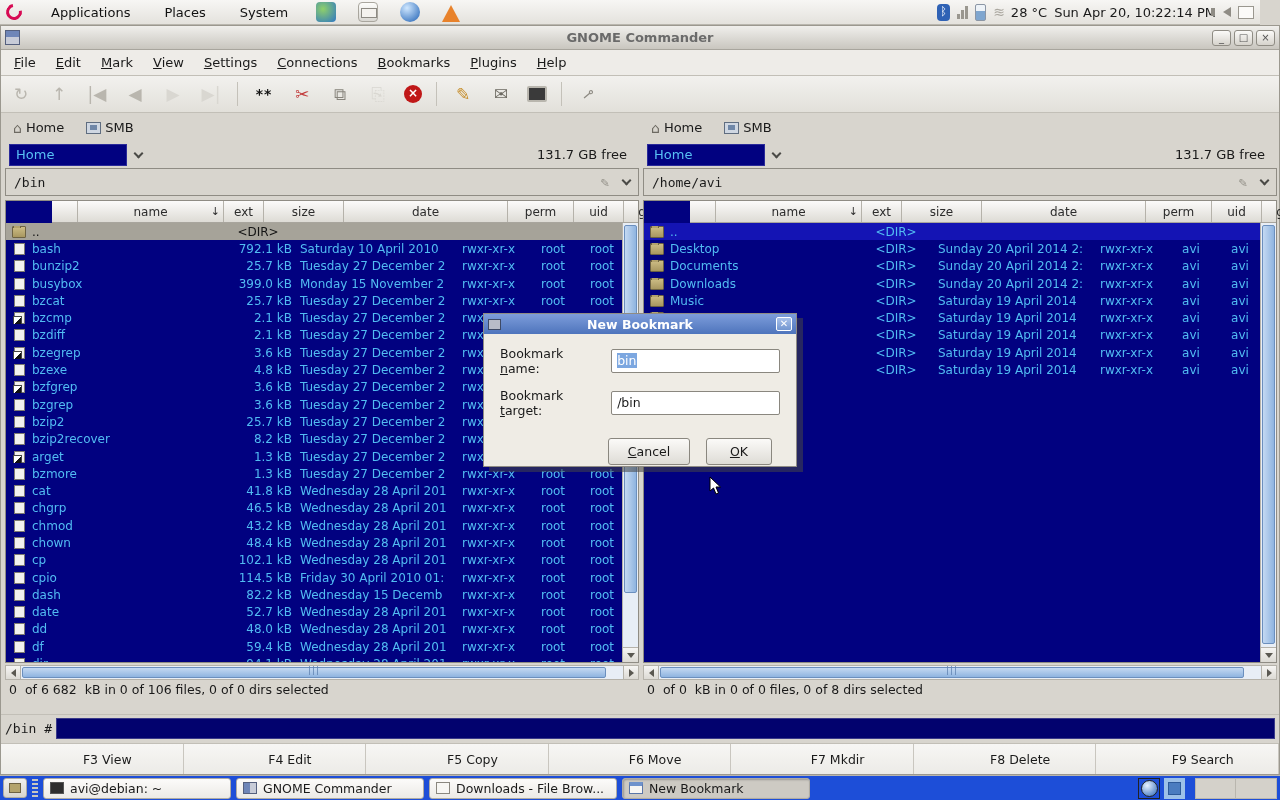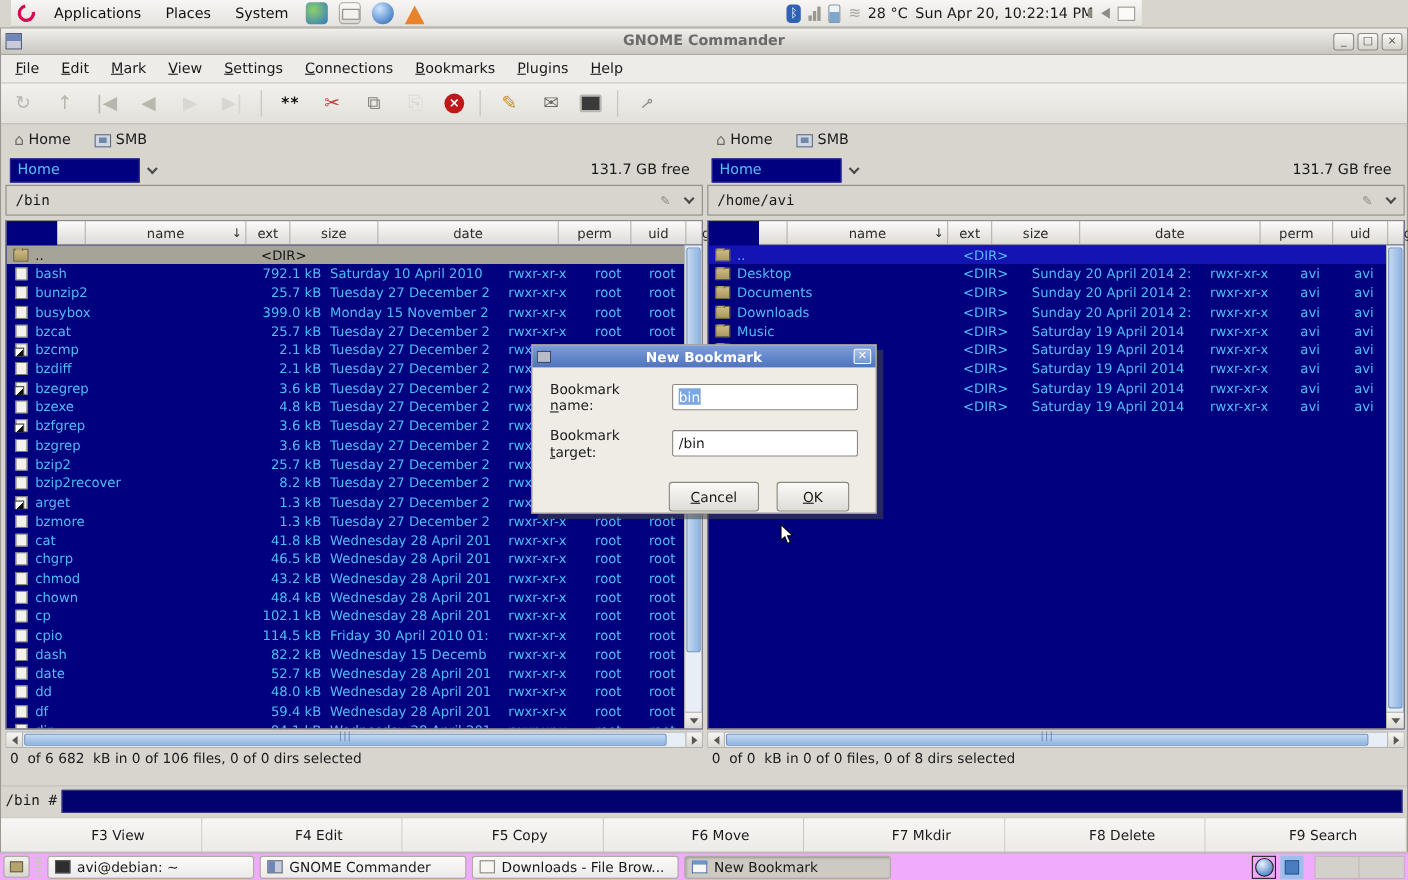--- a/index.html
+++ b/index.html
@@ -1,23 +1,23 @@
 <!DOCTYPE html>
 <html><head>
 <meta charset="utf-8">
 <style>
   * { margin:0; padding:0; box-sizing:border-box; }
   html,body { width:1280px; height:800px; overflow:hidden; }
   body { font-family:"DejaVu Sans", sans-serif; font-size:12px; color:#1a1a1a; background:#d8d5ce; }
   .screen { position:relative; width:1280px; height:800px; }
 
   
-  .panel-top { position:absolute; left:0; top:0; width:1028px; height:25px;
+  .panel-top { position:absolute; left:0; top:0; width:1260px; height:25px;
     background:linear-gradient(#f7f6f4,#e4e2dd); border-bottom:1px solid #b9b6ae;
-    display:flex; align-items:center; padding:0 6px; gap:4px; z-index:3;margin-left:10px; }
+    display:flex; align-items:center; padding:0 6px; gap:16px; z-index:3; }
   .panel-menu { font-size:13px; padding:2px 9px; color:#111; }
   .debian-swirl { width:16px; height:16px; border-radius:50%; border:3px solid #d70a53;
     border-top-color:transparent; transform:rotate(35deg); margin-right:4px; }
   .launcher { width:20px; height:20px; border-radius:4px; margin:0 3px; position:relative; }
   .ic-web { background:radial-gradient(circle at 35% 35%, #8fd06a, #2e77c4); }
   .ic-mail { background:linear-gradient(#fdfdfb,#d9d7d2); border:1px solid #a9a69e; }
   .ic-mail:after { content:""; position:absolute; left:2px; top:5px; width:14px; height:8px;
     border:1px solid #8d8a83; background:#f4f2ee; }
   .ic-iceweasel { background:radial-gradient(circle at 35% 30%, #cfe7ff, #1d5fb3); border-radius:50%; }
   .ic-vlc { width:0; height:0; border-left:9px solid transparent; border-right:9px solid transparent;
@@ -170,21 +170,21 @@
   .dlg-input { width:188px; height:24px; background:#fff; border:1px solid #8a877f; border-radius:2px;
     padding:3px 5px; font-size:12.5px; margin-left:6px; }
   .sel { background:#7ca7e0; color:#fff; }
   .dlg-btns { display:flex; justify-content:flex-end; gap:16px; margin:20px 24px 0 0; }
   .dlg-btn { height:27px; border:1px solid #8a877f; border-radius:3px; background:linear-gradient(#fbfaf8,#dedcd6);
     font-size:12.5px; display:flex; align-items:center; justify-content:center; }
   .btn-cancel { width:82px; }
   .btn-ok { width:66px; }
 
   
-  .taskbar { position:absolute; left:0; bottom:0; width:1280px; height:25px; background:#f0abfc;
+  .taskbar { position:absolute; left:0; bottom:0; width:1280px; height:25px; background:#1d4ed8;
     border-top:1px solid #b9b6ae; display:flex; align-items:center; padding:0 3px; gap:5px; z-index:3; }
   .show-desktop { width:24px; height:20px; border:1px solid #aeaba3; border-radius:3px;
     background:linear-gradient(#f2f1ee,#d8d5ce); display:flex; align-items:center; justify-content:center; }
   .sd-ic { width:12px; height:10px; background:#b3a36c; border:1px solid #6d6243; }
   .task-handle { width:6px; height:18px; background:repeating-linear-gradient(#c9c6bf 0 2px, transparent 2px 4px); }
   .taskbtn { width:188px; height:21px; border:1px solid #aeaba3; border-radius:3px;
     background:linear-gradient(#fcfbfa,#eceae6); display:flex; align-items:center; gap:6px; padding:0 6px; font-size:12.5px; }
   .taskbtn.active { background:#cdcac3; box-shadow:inset 1px 1px 2px rgba(0,0,0,.25); }
   .ticon { width:14px; height:12px; flex:none; }
   .terminal-icon { background:#2e2e2e; border:1px solid #555; }

